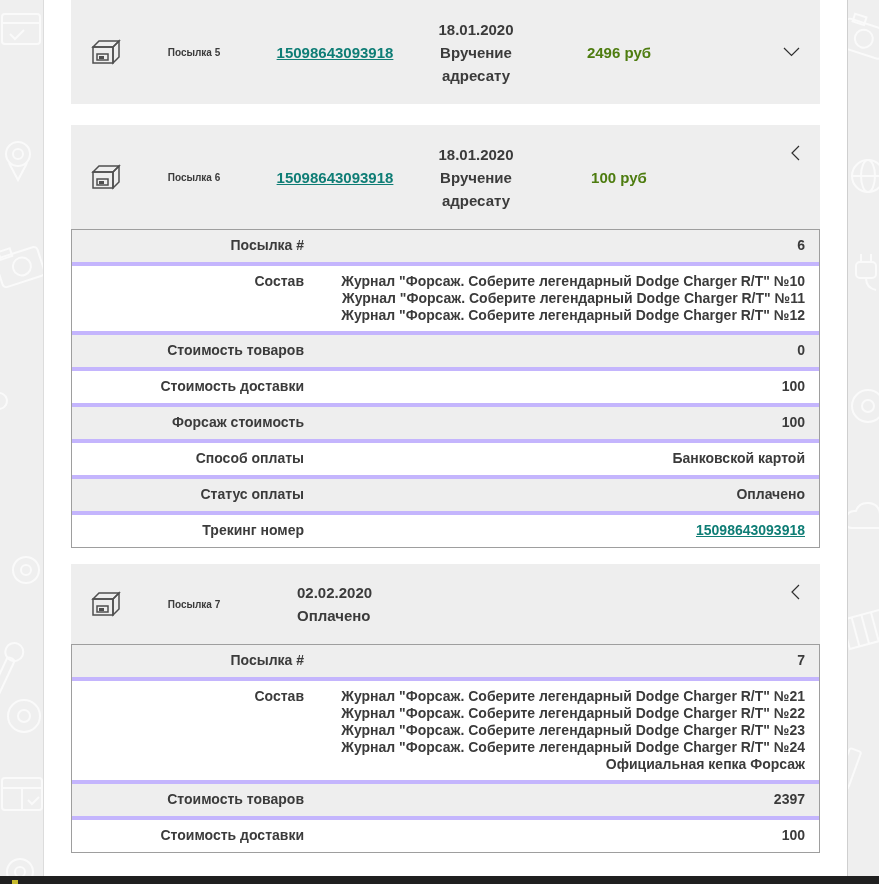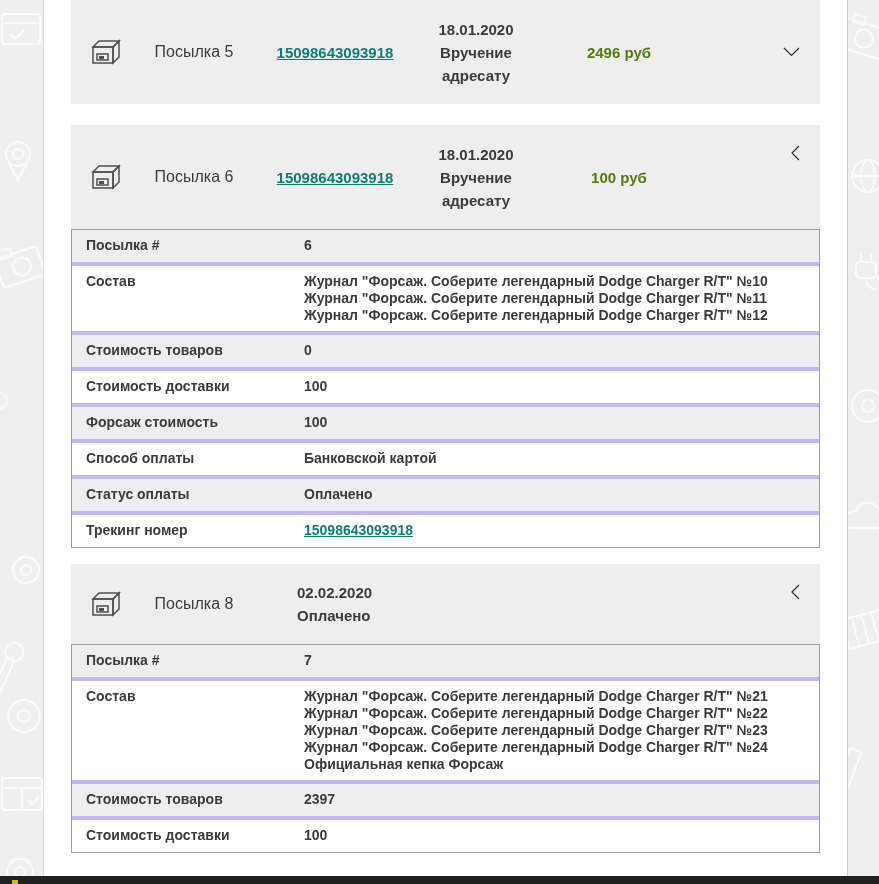--- a/index.html
+++ b/index.html
@@ -22,33 +22,33 @@
   }
   .card.collapsed{margin-bottom:21px;}
   .card.expanded6{margin-bottom:16px;}
   .card-header{
     position:relative;display:grid;
     grid-template-columns:70px 106px 176px 106px 180px 1fr;
     align-items:center;height:104px;cursor:pointer;
   }
   .card-header.short{height:80px;}
   .pkg-icon{grid-column:1;justify-self:center;line-height:0;}
-  .p-name{grid-column:2;justify-self:center;font-size:16px;font-weight:400;}
+  .p-name{grid-column:2;justify-self:center;font-size:10px;font-weight:700;}
   .p-track{grid-column:3;justify-self:center;font-size:15px;font-weight:700;
     color:#0e7d75;text-decoration:underline;}
   .p-status{grid-column:4;justify-self:center;text-align:center;
     font-size:15px;font-weight:600;line-height:23px;}
   .p-status.left7{grid-column:3 / span 2;justify-self:start;text-align:left;padding-left:50px;}
   .p-price{grid-column:5;justify-self:center;font-size:15px;font-weight:600;color:#4d7c0f;}
   .chev{position:absolute;right:20px;line-height:0;cursor:pointer;}
   .chev.centered{top:50%;transform:translateY(-50%);}
   .chev.topright{top:20px;}
   
   .details{
-    border:1px solid #9e9e9e;background:#6d28d9;
+    border:1px solid #9e9e9e;background:#6d28d9;text-align:right;
   }
   .drow{display:flex;align-items:flex-start;padding:7px 0;min-height:18px;}
   .drow:nth-child(odd){background:#eeeeee;}
   .drow:nth-child(even){background:#ffffff;}
   .drow + .drow{border-top:4px solid #c4b5fd;}
   .dlabel{width:218px;padding-left:14px;flex:none;font-size:14px;font-weight:600;line-height:17px;}
   .dvalue{flex:1;padding-right:14px;font-size:14px;font-weight:600;line-height:17px;}
   .dvalue .line{display:block;}
   .dvalue a,.dvalue .tlink{color:#0e7d75;text-decoration:underline;font-weight:700;font-size:14px;}
   
@@ -237,21 +237,21 @@
     <div class="card-header short">
       <span class="pkg-icon">
         <svg width="32" height="28" viewBox="0 0 32 28" fill="none" stroke="#4f4f4f" stroke-width="1.5">
           <polygon points="3,9 9,3 29,3 23,9"></polygon>
           <rect x="3" y="9" width="20" height="16"></rect>
           <polygon points="23,9 29,3 29,19 23,25"></polygon>
           <rect x="7" y="16" width="11" height="6"></rect>
           <rect x="9" y="18" width="5" height="3" fill="#4f4f4f" stroke="none"></rect>
         </svg>
       </span>
-      <span class="p-name">Посылка 8</span>
+      <span class="p-name">Посылка 7</span>
       <span class="p-status left7">
         <span class="line">02.02.2020</span><br>
         <span class="line">Оплачено</span>
       </span>
       <span class="chev topright">
         <svg width="9" height="16" viewBox="0 0 9 16" fill="none" stroke="#2f2f2f" stroke-width="1.2">
           <polyline points="8,1 1,8 8,15"></polyline>
         </svg>
       </span>
     </div>

